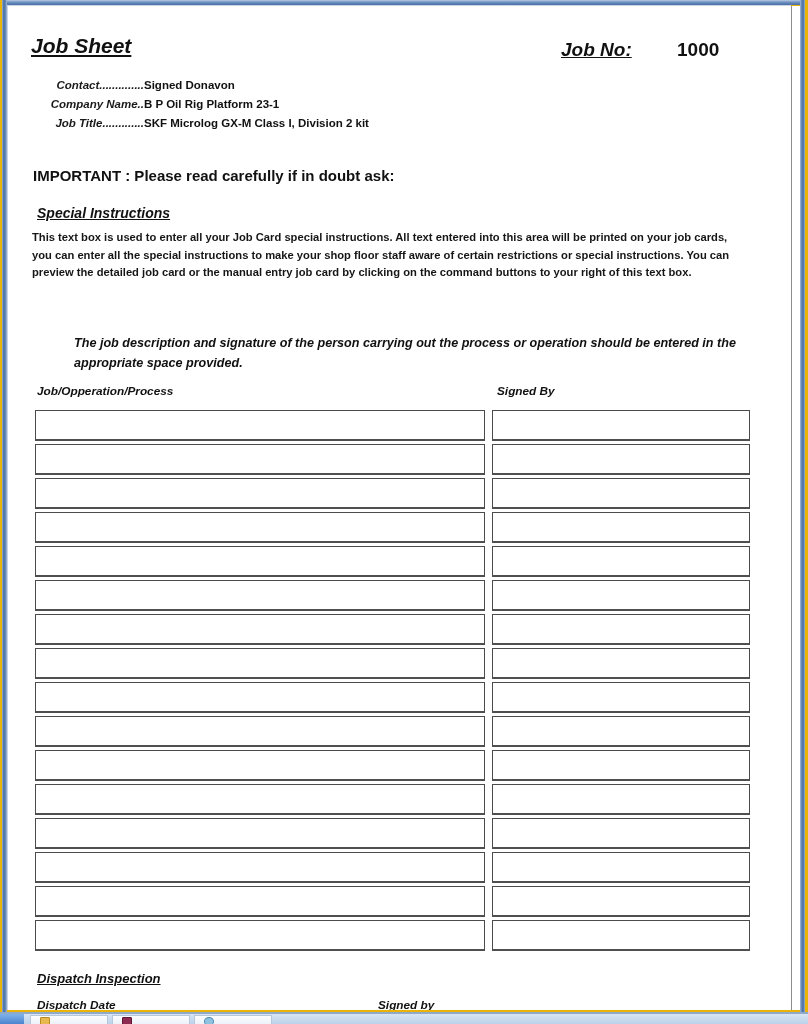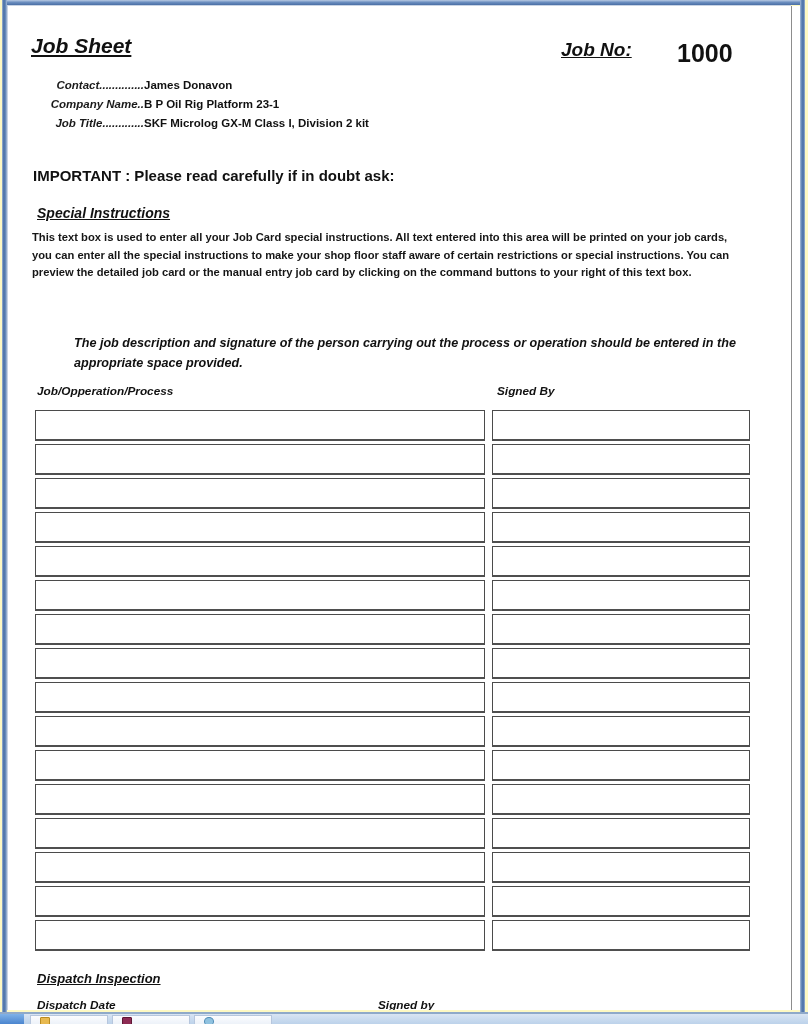--- a/index.html
+++ b/index.html
@@ -14,21 +14,21 @@
     overflow: hidden;
     font-family: "Liberation Sans", sans-serif;
   }
 
   
   #window-frame {
     position: absolute;
     left: 0; top: 0;
     width: 808px;
     height: 1024px;
-    background: #fef9c3;
+    background: #eab308;
     box-sizing: border-box;
   }
   #frame-border-left {
     position: absolute;
     left: 2px; top: 0px;
     width: 5px; height: 1012px;
     background: linear-gradient(to right, #9fb6d4 0%, #4a6fa5 35%, #5d82b4 65%, #a8bcd8 100%);
   }
   #frame-border-right {
     position: absolute;
@@ -83,21 +83,21 @@
     left: 553px; top: 33px;
     font-size: 19px;
     font-style: italic;
     font-weight: bold;
     text-decoration: underline;
     color: #111111;
   }
   #job-no-value {
     position: absolute;
     left: 669px; top: 33px;
-    font-size: 25px;
+    font-size: 19px;
     font-weight: bold;
     color: #111111;
   }
 
   
   #meta-block {
     position: absolute;
     left: 24px; top: 70px;
     width: 500px;
   }
@@ -285,21 +285,21 @@
   <div id="frame-right-rail"></div>
 
   <div id="page">
 
     <div id="doc-title">Job Sheet</div>
     <div id="job-no-label">Job No:</div>
     <div id="job-no-value">1000</div>
 
     <div id="meta-block">
       <div class="meta-row">
-        <span class="meta-label">Contact..............</span><span class="meta-value">James Donavon</span>
+        <span class="meta-label">Contact..............</span><span class="meta-value">Signed Donavon</span>
       </div>
       <div class="meta-row">
         <span class="meta-label">Company Name..</span><span class="meta-value">B P Oil Rig Platform 23-1</span>
       </div>
       <div class="meta-row">
         <span class="meta-label">Job Title.............</span><span class="meta-value">SKF Microlog GX-M Class I, Division 2 kit</span>
       </div>
     </div>
 
     <div id="important-line">IMPORTANT : Please read carefully if in doubt ask:</div>

